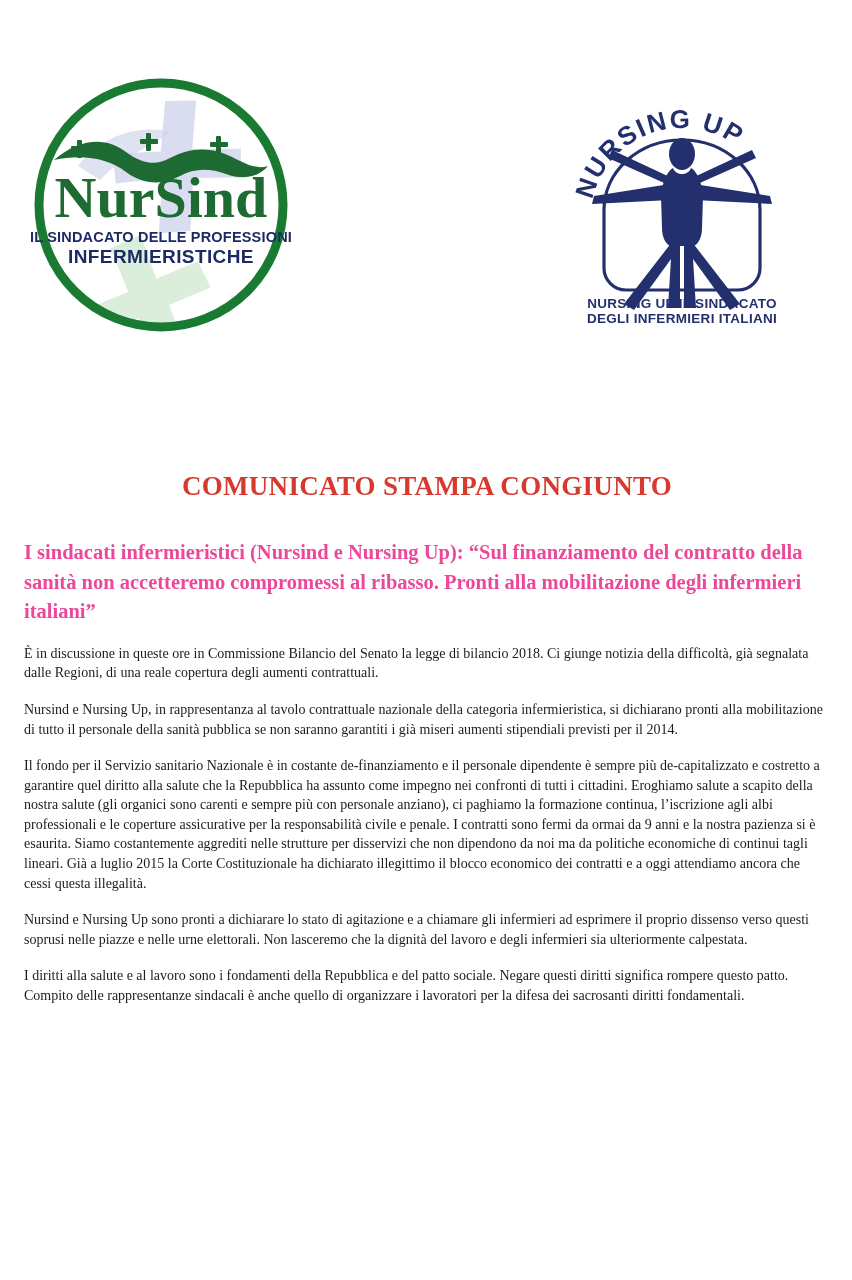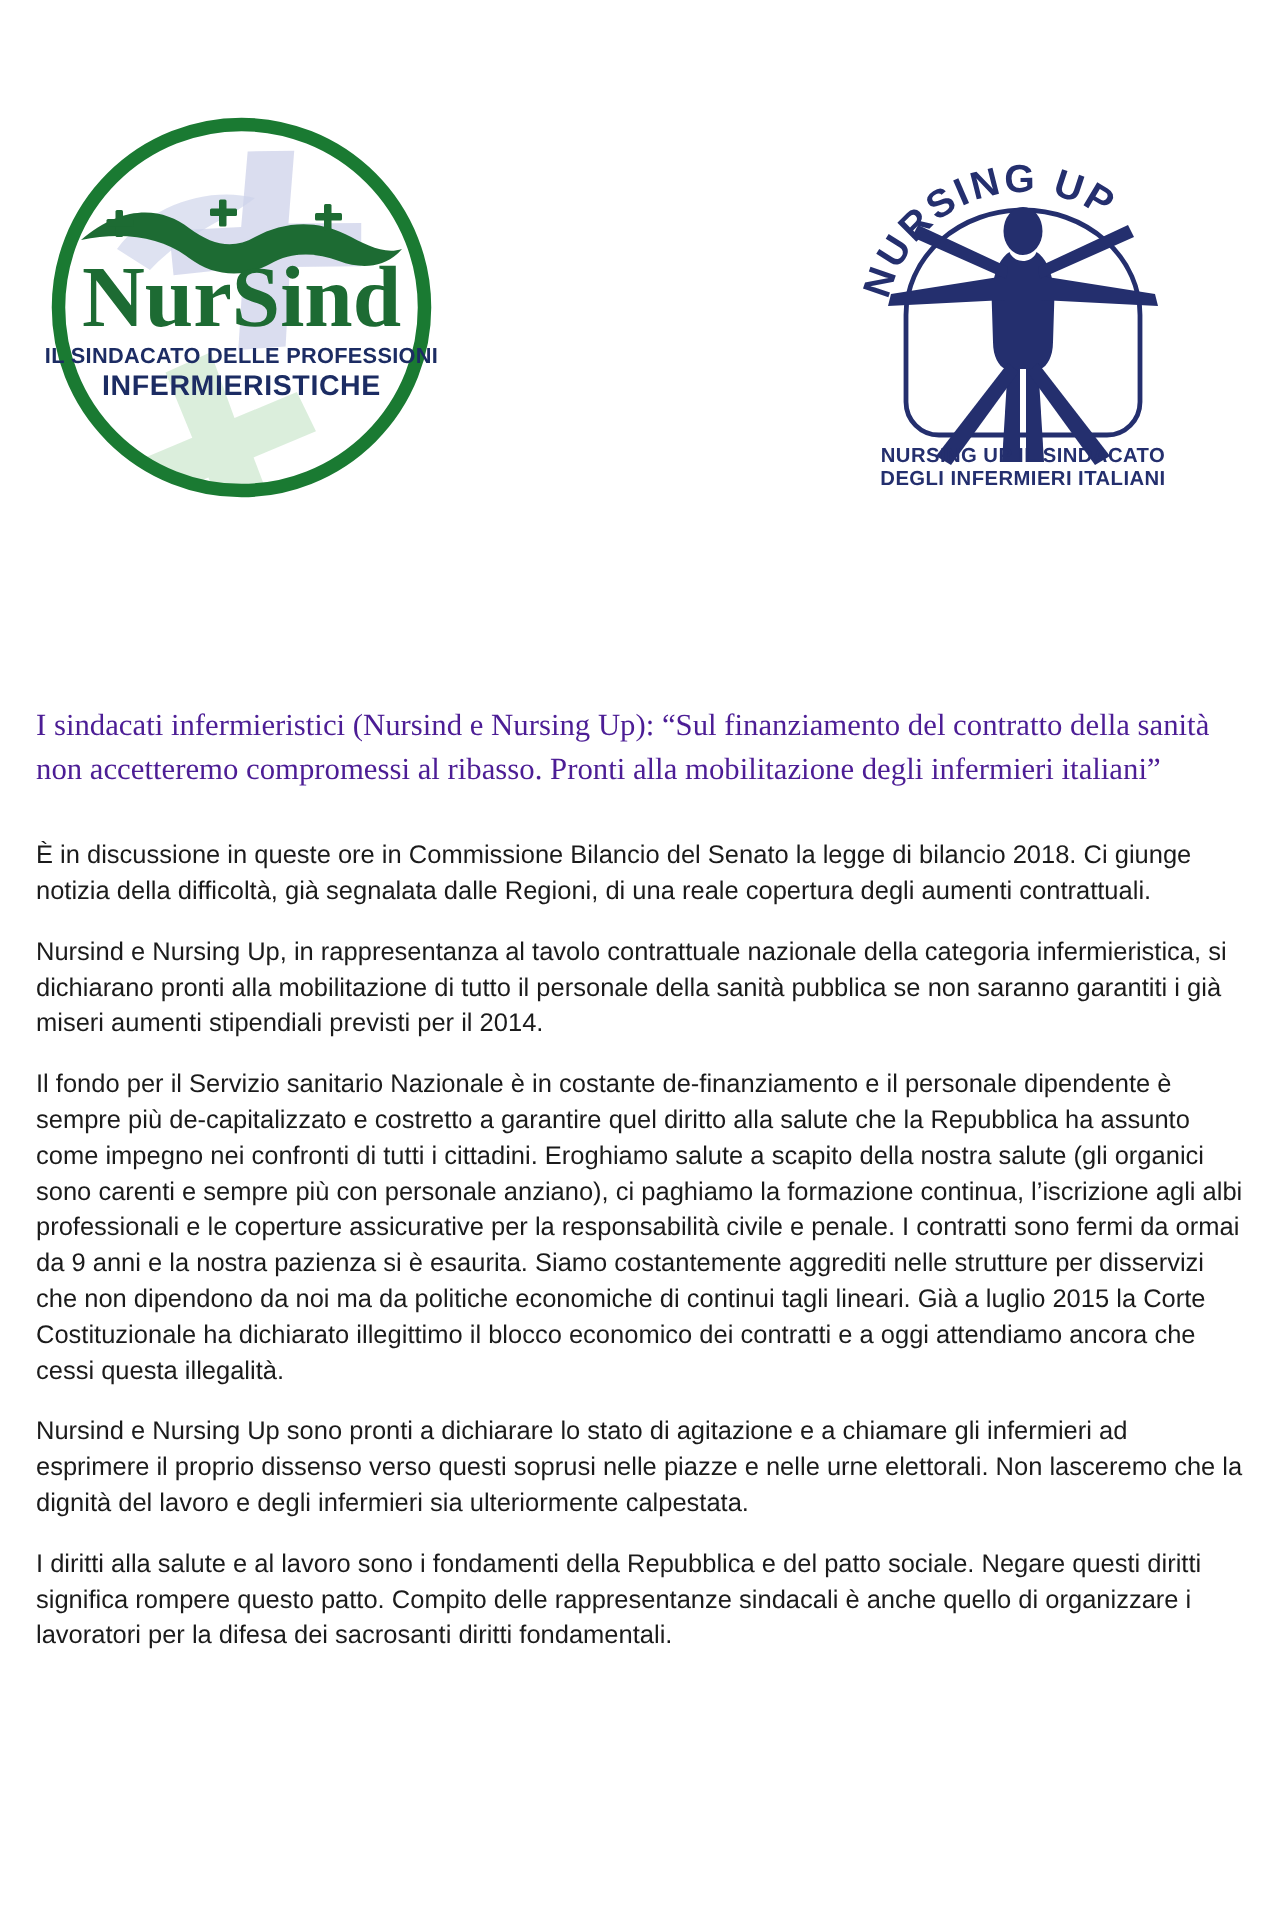--- a/index.html
+++ b/index.html
@@ -59,30 +59,30 @@
     font-family: "Liberation Serif", serif;
     font-weight: bold;
     font-size: 27px;
     letter-spacing: 0.3px;
     margin: 0 0 36px 0;
     line-height: 1.2;
   }
 
   .lead {
     font-family: "Liberation Serif", serif;
-    font-weight: normal;
+    font-weight: bold;
     font-size: 20.5px;
     line-height: 1.42;
-    margin: 0 0 30px 0;
-    color: #4c1d95;
+    margin: 0 0 18px 0;
+    color: #ec4899;
   }
 
   .para {
-    font-family: Liberation Sans, sans-serif;
-    font-size: 17px;
+    font-family: Liberation Serif, serif;
+    font-size: 14px;
     line-height: 1.40;
     margin: 0 0 17px 0;
     color: #1b1b1b;
     text-align: left;
   }
 </style>
 </head>
 <body>
 
 <div class="page">
@@ -171,20 +171,21 @@
         </text>
 
         <text x="110" y="216" text-anchor="middle" font-family="Liberation Sans, sans-serif" font-size="13.5" font-weight="bold" letter-spacing="0.3" fill="#242f6e">NURSING UP IL SINDACATO</text>
         <text x="110" y="231" text-anchor="middle" font-family="Liberation Sans, sans-serif" font-size="13.5" font-weight="bold" letter-spacing="0.3" fill="#242f6e">DEGLI INFERMIERI ITALIANI</text>
       </svg>
     </div>
   </div>
 
   <div class="doc-body">
 
+    <h1 class="press-title">COMUNICATO STAMPA CONGIUNTO</h1>
 
     <p class="lead">I sindacati infermieristici (Nursind e Nursing Up): “Sul finanziamento del contratto della sanità non accetteremo compromessi al ribasso. Pronti alla mobilitazione degli infermieri italiani”</p>
 
     <p class="para">È in discussione in queste ore in Commissione Bilancio del Senato la legge di bilancio 2018. Ci giunge notizia della difficoltà, già segnalata dalle Regioni, di una reale copertura degli aumenti contrattuali.</p>
 
     <p class="para">Nursind e Nursing Up, in rappresentanza al tavolo contrattuale nazionale della categoria infermieristica, si dichiarano pronti alla mobilitazione di tutto il personale della sanità pubblica se non saranno garantiti i già miseri aumenti stipendiali previsti per il 2014.</p>
 
     <p class="para">Il fondo per il Servizio sanitario Nazionale è in costante de-finanziamento e il personale dipendente è sempre più de-capitalizzato e costretto a garantire quel diritto alla salute che la Repubblica ha assunto come impegno nei confronti di tutti i cittadini. Eroghiamo salute a scapito della nostra salute (gli organici sono carenti e sempre più con personale anziano), ci paghiamo la formazione continua, l’iscrizione agli albi professionali e le coperture assicurative per la responsabilità civile e penale. I contratti sono fermi da ormai da 9 anni e la nostra pazienza si è esaurita. Siamo costantemente aggrediti nelle strutture per disservizi che non dipendono da noi ma da politiche economiche di continui tagli lineari. Già a luglio 2015 la Corte Costituzionale ha dichiarato illegittimo il blocco economico dei contratti e a oggi attendiamo ancora che cessi questa illegalità.</p>
 
     <p class="para">Nursind e Nursing Up sono pronti a dichiarare lo stato di agitazione e a chiamare gli infermieri ad esprimere il proprio dissenso verso questi soprusi nelle piazze e nelle urne elettorali. Non lasceremo che la dignità del lavoro e degli infermieri sia ulteriormente calpestata.</p>

